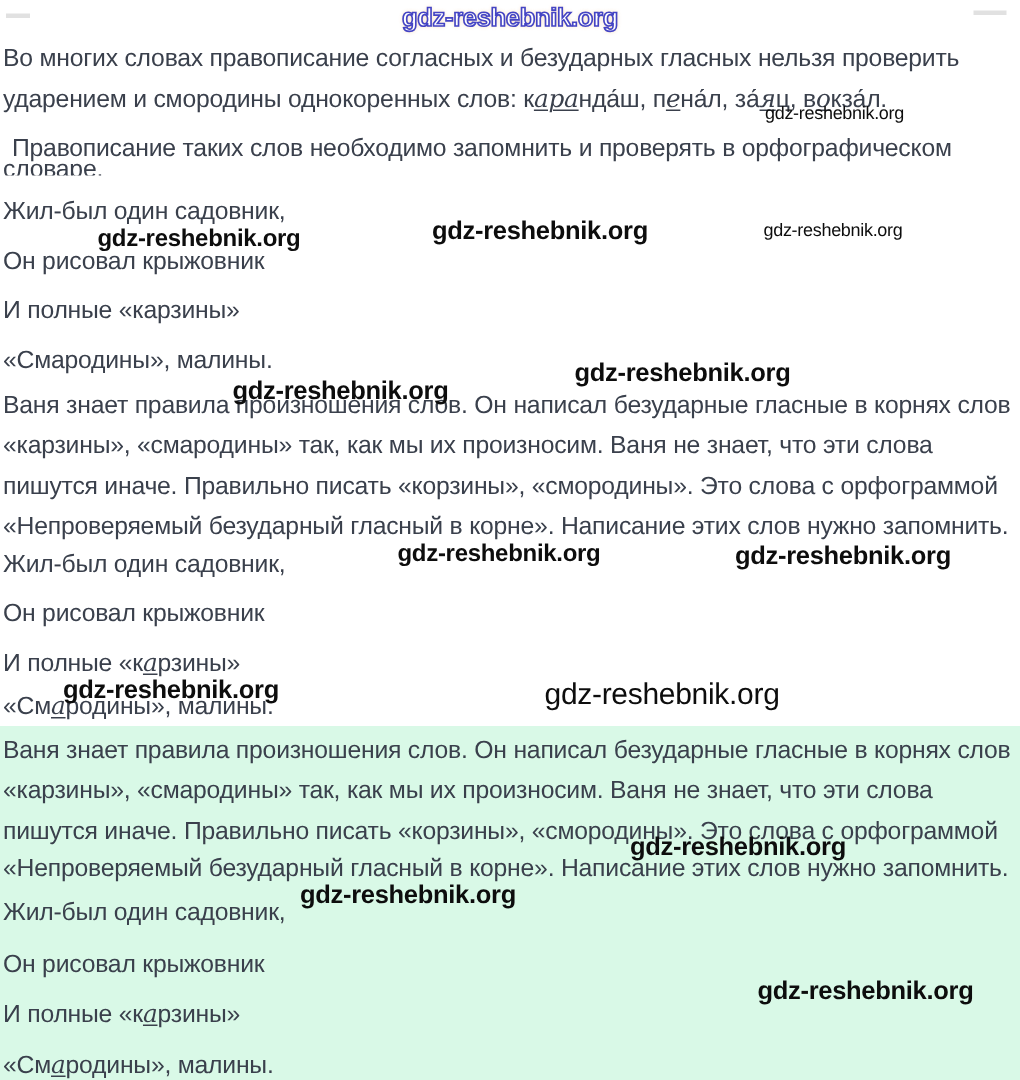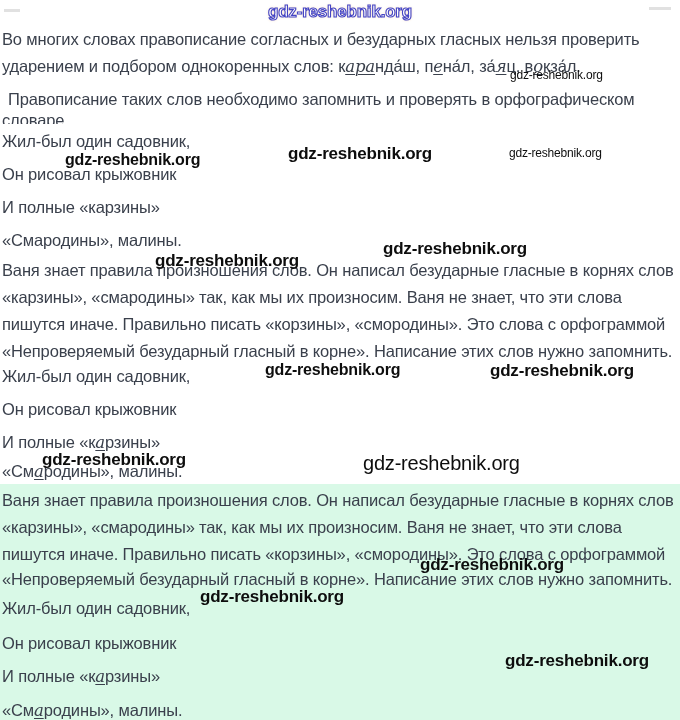--- a/index.html
+++ b/index.html
@@ -56,23 +56,23 @@
 </style>
 </head>
 <body>
 
 <div class="page">
   <div class="highlight-block"></div>
   <div class="artifact a1"></div>
   <div class="artifact a2"></div>
   <div id="text-layer">
       <div class="line" style="left: 2px; top: 30px;"><span>Во многих словах правописание согласных и безударных гласных нельзя проверить</span></div>
-      <div class="line" style="left: 2px; top: 57px;"><span>ударением и подбором однокоренных слов: к</span><span class="ul">ара</span><span>нда́ш, п</span><span class="ul">е</span><span>на́л, за́</span><span class="ul">я</span><span>ц, в</span><span class="ul">о</span><span>кза́л.</span></div>
+      <div class="line" style="left: 2px; top: 57px;"><span>ударением и смородины однокоренных слов: к</span><span class="ul">ара</span><span>нда́ш, п</span><span class="ul">е</span><span>на́л, за́</span><span class="ul">я</span><span>ц, в</span><span class="ul">о</span><span>кза́л.</span></div>
       <div class="line" style="left: 8px; top: 90px;"><span>Правописание таких слов необходимо запомнить и проверять в орфографическом</span></div>
-      <div class="clipbox" style="left: 2px; top: 111px; height: 13px; width: 200px;">
+      <div class="clipbox" style="left: 2px; top: 104px; height: 13px; width: 200px;">
         <div class="line"><span>словаре.</span></div>
       </div>
       <div class="line" style="left: 2px; top: 132px;"><span>Жил-был один садовник,</span></div>
       <div class="line" style="left: 2px; top: 165px;"><span>Он рисовал крыжовник</span></div>
       <div class="line" style="left: 2px; top: 198px;"><span>И полные «карзины»</span></div>
       <div class="line" style="left: 2px; top: 231px;"><span>«Смародины», малины.</span></div>
       <div class="line" style="left: 2px; top: 261px;"><span>Ваня знает правила произношения слов. Он написал безударные гласные в корнях слов</span></div>
       <div class="line" style="left: 2px; top: 288px;"><span>«карзины», «смародины» так, как мы их произносим. Ваня не знает, что эти слова</span></div>
       <div class="line" style="left: 2px; top: 315px;"><span>пишутся иначе. Правильно писать «корзины», «смородины». Это слова с орфограммой</span></div>
       <div class="line" style="left: 2px; top: 342px;"><span>«Непроверяемый безударный гласный в корне». Написание этих слов нужно запомнить.</span></div>

